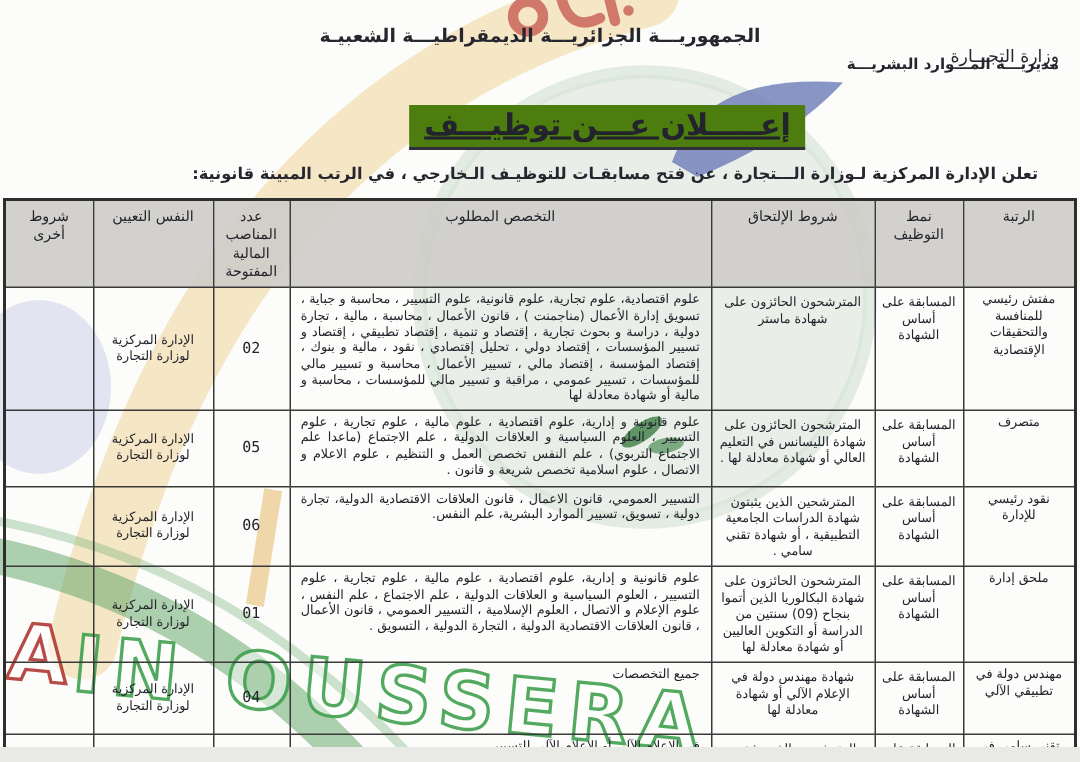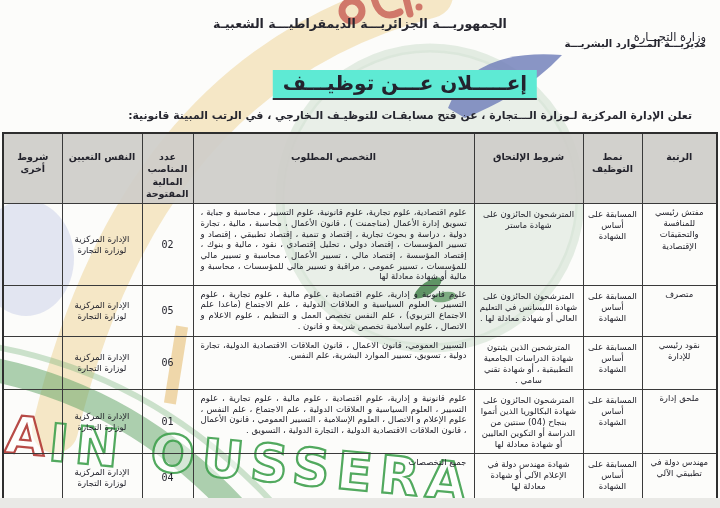--- a/index.html
+++ b/index.html
@@ -6,32 +6,32 @@
   body { font-family:"DejaVu Sans","Liberation Sans",sans-serif; background:#ffffff; }
   .page { position:relative; width:720px; height:508px; background:#fcfcfa; overflow:hidden; }
   .watermark { position:absolute; left:0; top:0; z-index:0; }
   .doc { position:absolute; inset:0; z-index:1; direction:rtl; color:#26262f; }
 
   .republic { position:absolute; top:6px; left:0; width:100%; text-align:center;
               font-size:12.5px; font-weight:bold;margin-top:10px; }
   .ministry { position:absolute; top:30px; right:14px; font-size:11.5px; font-weight:normal; }
   .directorate { position:absolute; top:38px; right:14px; font-size:10px; font-weight:bold; }
   .title { position:absolute; top:70px; left:405px; transform:translateX(-50%);
-           font-size:20px; font-weight:bold; background:#5eead4; padding:1px 10px 3px;
-           border-bottom:2.5px solid #30303b; white-space:nowrap; color:#23232e; }
+           font-size:20px; font-weight:bold; background:#4d7c0f; padding:1px 10px 3px;
+           border-bottom:2.5px solid #30303b; white-space:nowrap; color:#23232e;text-decoration:underline; }
   .intro { position:absolute; top:109px; right:10px; left:10px; text-align:right;
            font-size:10.8px; font-weight:bold; padding-right:18px; }
 
   table.vac { position:absolute; top:132px; left:2px; width:714px; border-collapse:collapse;
               table-layout:fixed; border:2px solid #2e2e2e; background:transparent; }
   .vac th, .vac td { border:1.6px solid #3a3a3a; vertical-align:top; padding:3px 4px;
                      font-size:8.5px; line-height:1.3; text-align:center; color:#23232c;
                      overflow:hidden; }
-  .vac thead th { background:rgba(206,205,201,0.92); font-weight:bold; font-size:9.5px;
-                  padding-top:17px; }
+  .vac thead th { background:rgba(206,205,201,0.92); font-weight:normal; font-size:9.5px;
+                  padding-top:5px; }
   .vac td.spec { text-align:justify; text-align-last:right; padding:3px 7px; line-height:1.25; }
   .vac td.count { vertical-align:middle; font-size:10px; font-family:"DejaVu Sans Mono",monospace; }
   .vac td.place { vertical-align:middle; font-size:8.5px; }
   .vac td.mode, .vac td.cond { padding-top:5px; }
   tr.h1{height:65px} tr.h2{height:51px} tr.h3{height:46px}
   tr.h4{height:60px} tr.h5{height:48px} tr.h6{height:54px}
   tr.hh{height:40px}
   .scan-edge-bottom { position:absolute; left:0; bottom:0; width:100%; height:10px;
                       background:#e9e9e6; z-index:2; }
 </style>
@@ -115,21 +115,21 @@
           <td class="mode">المسابقة على أساس الشهادة</td>
           <td class="cond">المترشحين الذين يثبتون شهادة الدراسات الجامعية التطبيقية ، أو شهادة تقني سامي .</td>
           <td class="spec">التسيير العمومي، قانون الاعمال ، قانون العلاقات الاقتصادية الدولية، تجارة دولية ، تسويق، تسيير الموارد البشرية، علم النفس.</td>
           <td class="count">06</td>
           <td class="place">الإدارة المركزية لوزارة التجارة</td>
           <td class="other"></td>
         </tr>
         <tr class="h4">
           <td class="rank">ملحق إدارة</td>
           <td class="mode">المسابقة على أساس الشهادة</td>
-          <td class="cond">المترشحون الحائزون على شهادة البكالوريا الذين أتموا بنجاح (04) سنتين من الدراسة أو التكوين العاليين أو شهادة معادلة لها</td>
+          <td class="cond">المترشحون الحائزون على شهادة البكالوريا الذين أتموا بنجاح (09) سنتين من الدراسة أو التكوين العاليين أو شهادة معادلة لها</td>
           <td class="spec">علوم قانونية و إدارية، علوم اقتصادية ، علوم مالية ، علوم تجارية ، علوم التسيير ، العلوم السياسية و العلاقات الدولية ، علم الاجتماع ، علم النفس ، علوم الإعلام و الاتصال ، العلوم الإسلامية ، التسيير العمومي ، قانون الأعمال ، قانون العلاقات الاقتصادية الدولية ، التجارة الدولية ، التسويق .</td>
           <td class="count">01</td>
           <td class="place">الإدارة المركزية لوزارة التجارة</td>
           <td class="other"></td>
         </tr>
         <tr class="h5">
           <td class="rank">مهندس دولة في تطبيقي الآلي</td>
           <td class="mode">المسابقة على أساس الشهادة</td>
           <td class="cond">شهادة مهندس دولة في الإعلام الآلي أو شهادة معادلة لها</td>
           <td class="spec">جميع التخصصات</td>

